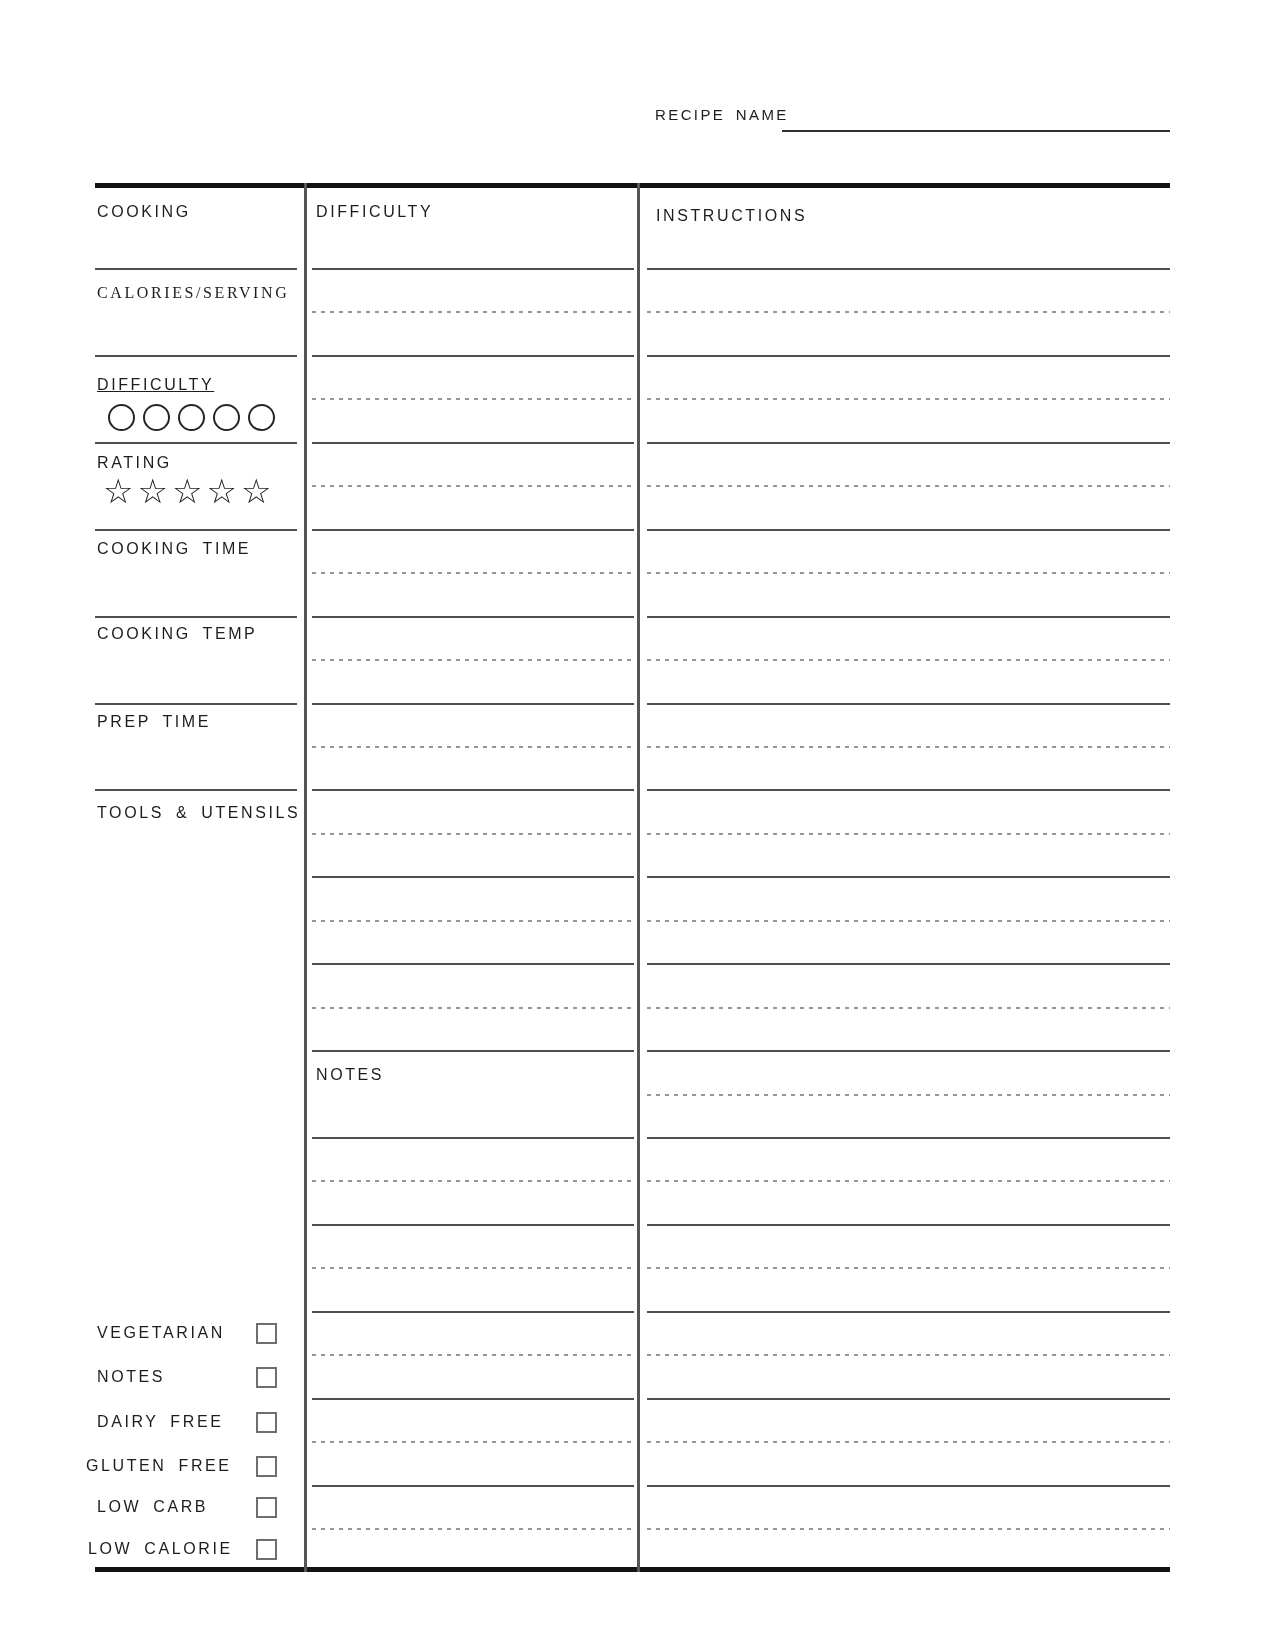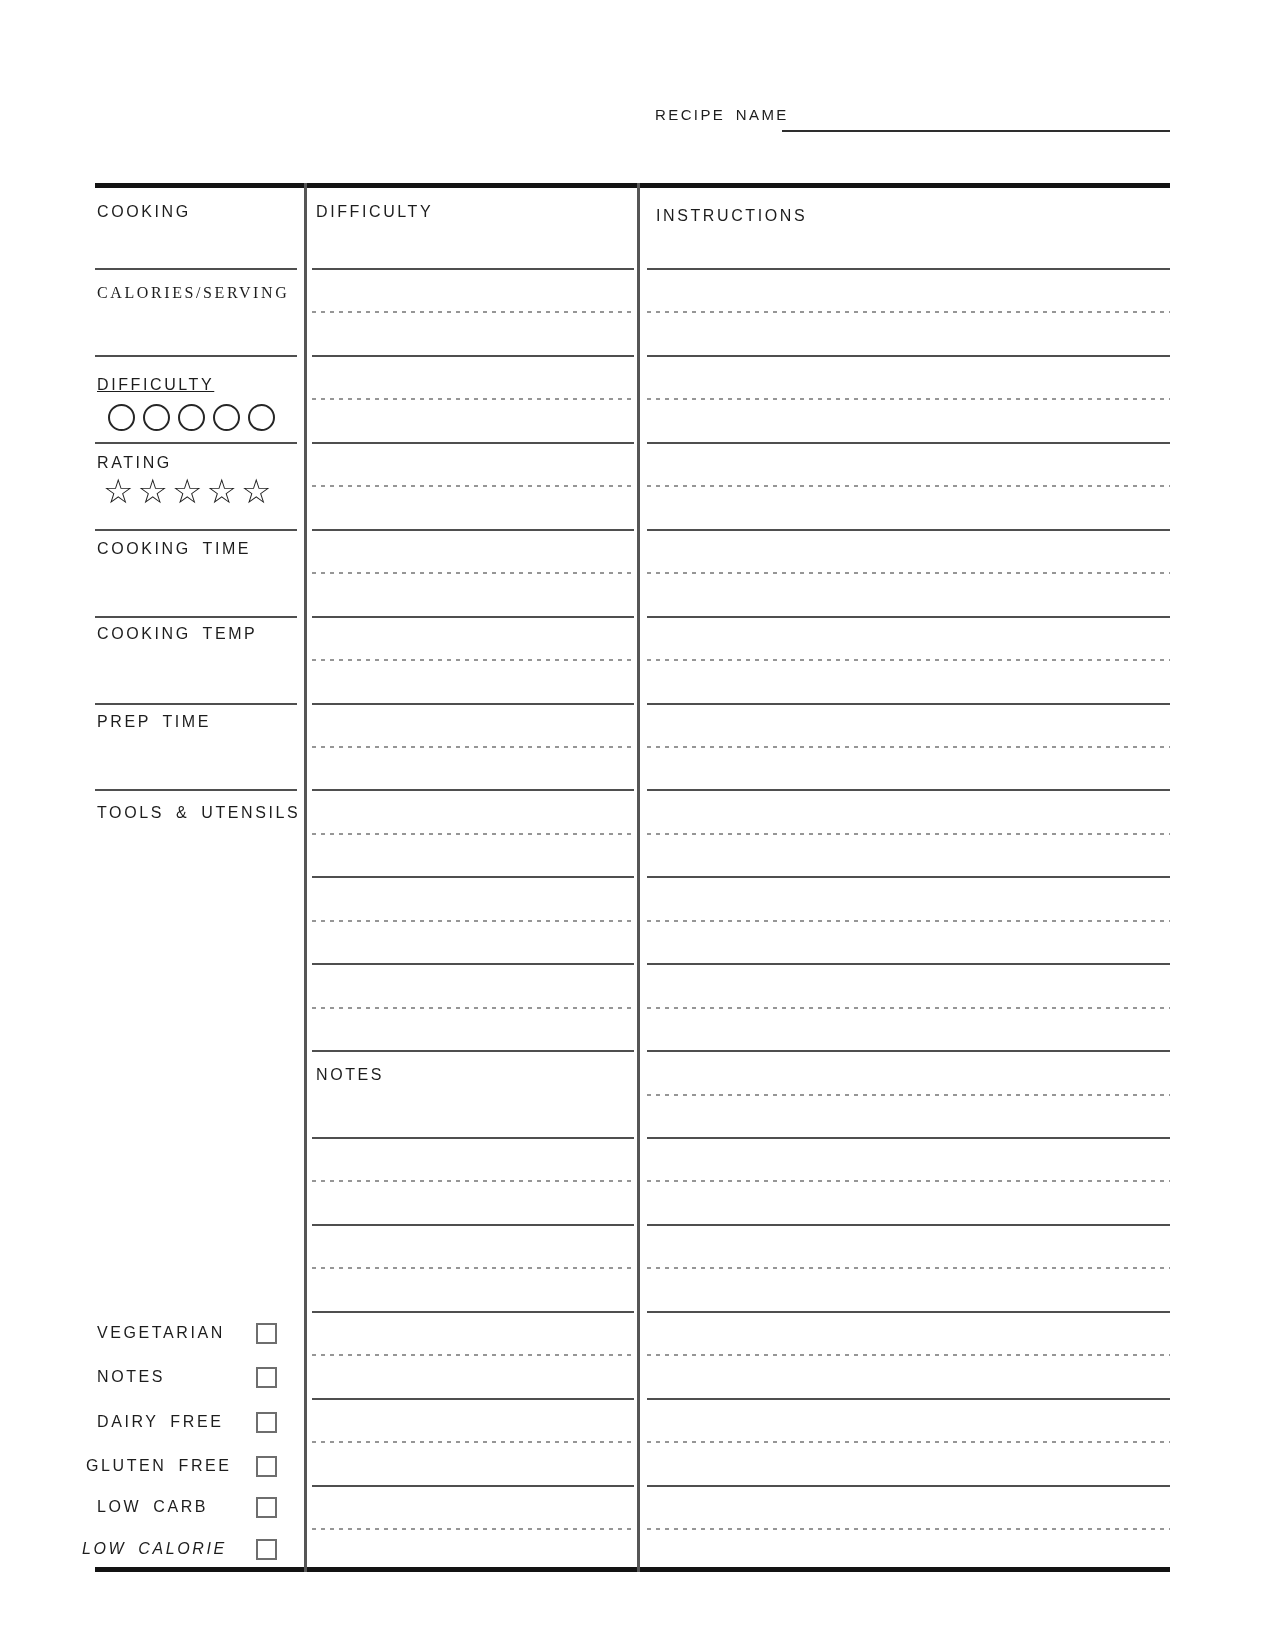--- a/index.html
+++ b/index.html
@@ -168,16 +168,16 @@
 
   <span class="label" style="left:97px;top:1413px;">DAIRY FREE</span>
   <span class="checkbox" style="left:256px;top:1412px;"></span>
 
   <span class="label" style="left:86px;top:1457px;">GLUTEN FREE</span>
   <span class="checkbox" style="left:256px;top:1456px;"></span>
 
   <span class="label" style="left:97px;top:1498px;">LOW CARB</span>
   <span class="checkbox" style="left:256px;top:1497px;"></span>
 
-  <span class="label" style="left:82px;top:1540px;font-style:italic;">LOW CALORIE</span>
+  <span class="label" style="left:88px;top:1540px;">LOW CALORIE</span>
   <span class="checkbox" style="left:256px;top:1539px;"></span>
 
 </div>
 
 </body></html>

